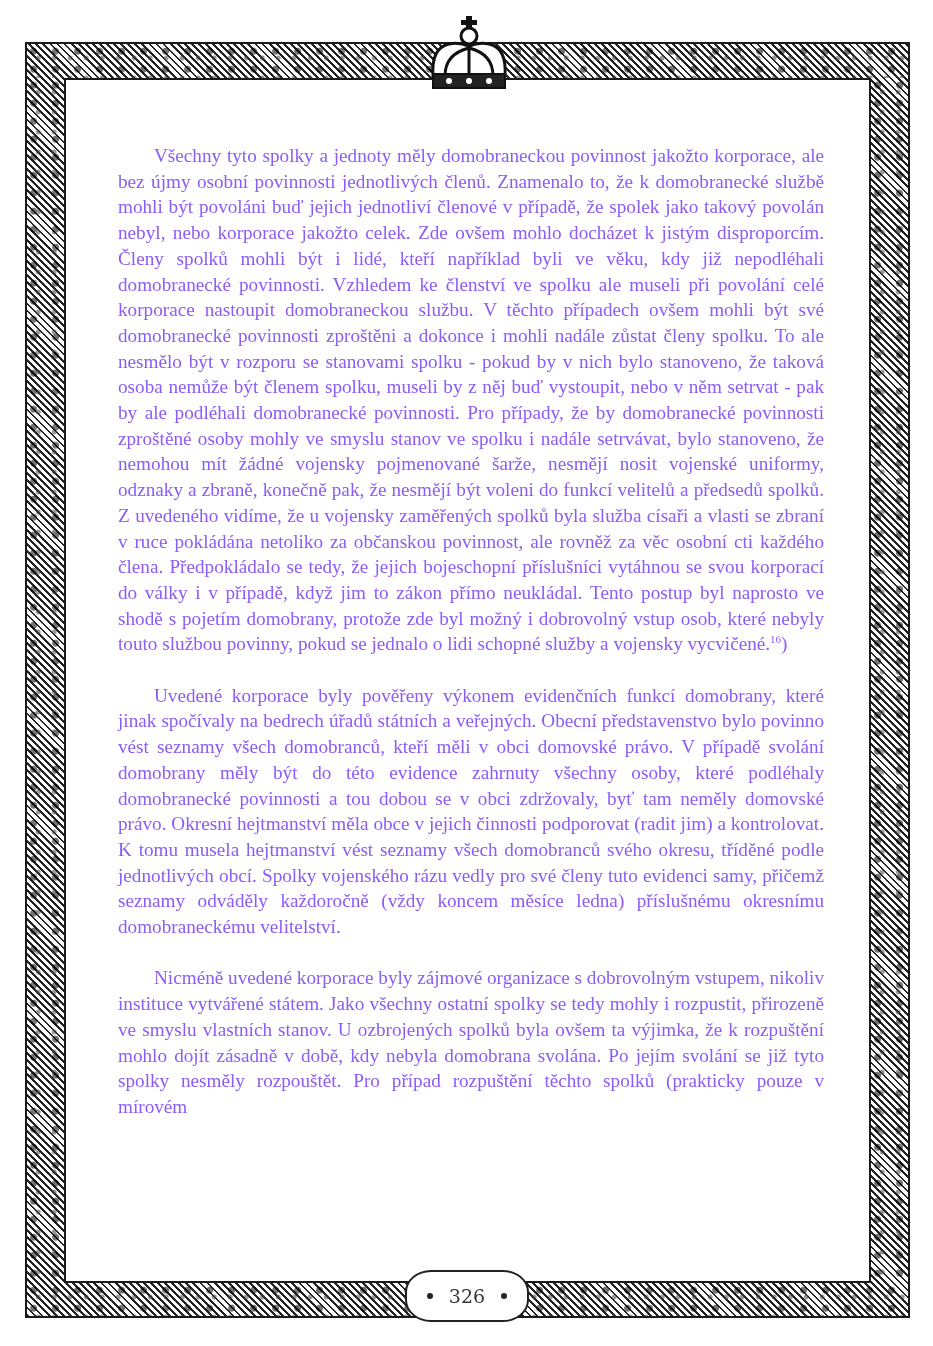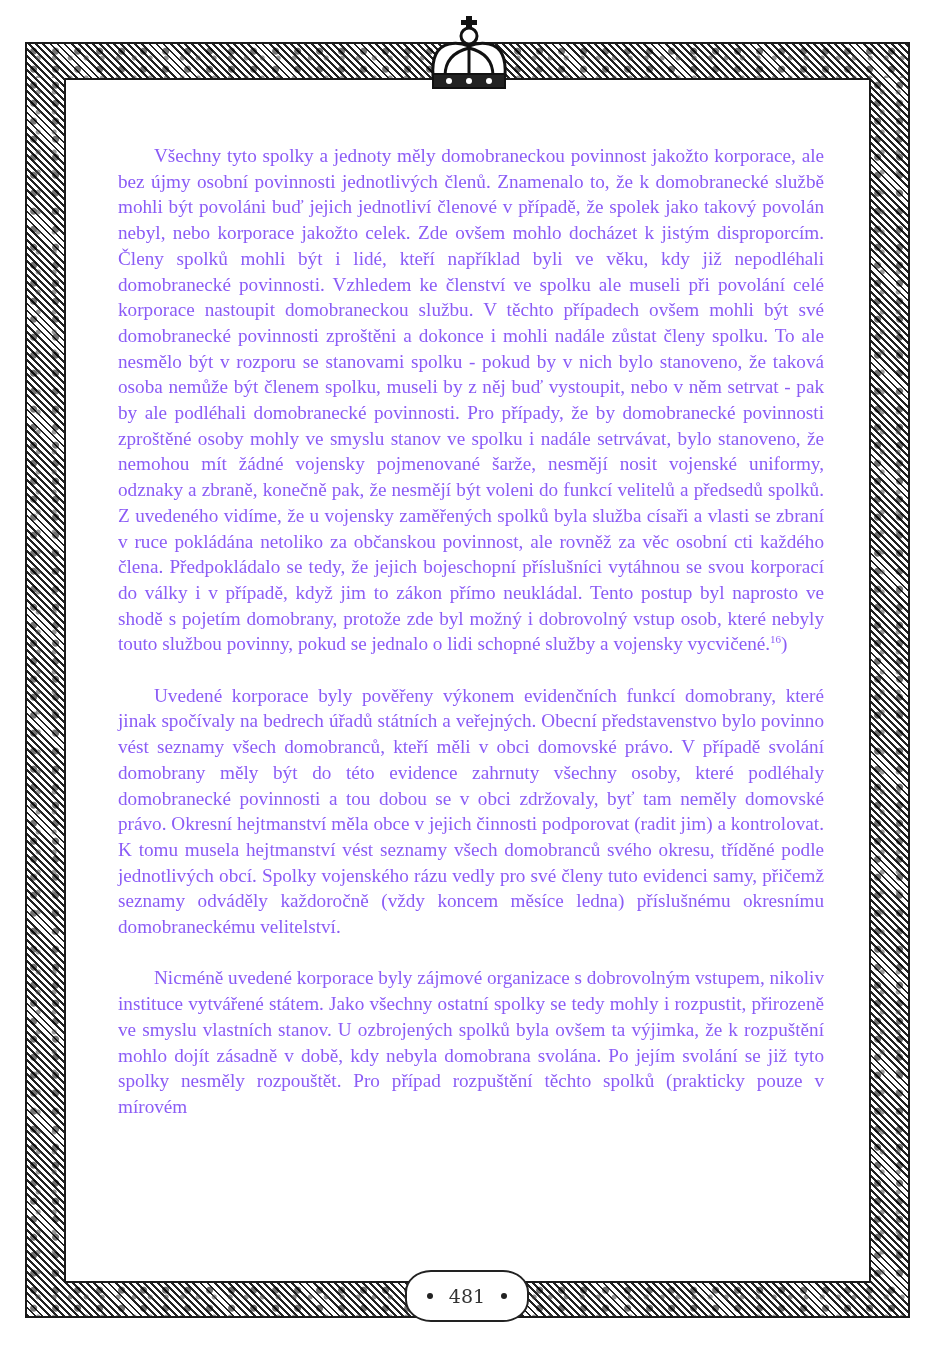--- a/index.html
+++ b/index.html
@@ -64,15 +64,15 @@
 </svg>
 
 <div class="text-column">
   <p><span>Všechny tyto spolky a jednoty měly domobraneckou povinnost jakožto korporace, ale bez újmy osobní povinnosti jednotlivých členů. Znamenalo to, že k domobranecké službě mohli být povoláni buď jejich jednotliví členo­vé v případě, že spolek jako takový povolán nebyl, nebo korporace jakožto celek. Zde ovšem mohlo docházet k jistým disproporcím. Členy spolků mohli být i lidé, kteří například byli ve věku, kdy již nepodléhali domobranecké povinnosti. Vzhledem ke členství ve spolku ale museli při povolání celé kor­porace nastoupit domobraneckou službu. V těchto případech ovšem mohli být své domobranecké povinnosti zproštěni a dokonce i mohli nadále zůstat členy spolku. To ale nesmělo být v rozporu se stanovami spolku - pokud by v nich bylo stanoveno, že taková osoba nemůže být členem spolku, museli by z něj buď vystoupit, nebo v něm setrvat - pak by ale podléhali domo­branecké povinnosti. Pro případy, že by domobranecké povinnosti zproštěné osoby mohly ve smyslu stanov ve spolku i nadále setrvávat, bylo stanoveno, že nemohou mít žádné vojensky pojmenované šarže, nesmějí nosit vojenské uniformy, odznaky a zbraně, konečně pak, že nesmějí být voleni do funkcí velitelů a předsedů spolků. Z uvedeného vidíme, že u vojensky zaměřených spolků byla služba císaři a vlasti se zbraní v ruce pokládána netoliko za ob­čanskou povinnost, ale rovněž za věc osobní cti každého člena. Předpoklá­dalo se tedy, že jejich bojeschopní příslušníci vytáhnou se svou korporací do války i v případě, když jim to zákon přímo neukládal. Tento postup byl naprosto ve shodě s pojetím domobrany, protože zde byl možný i dobrovol­ný vstup osob, které nebyly touto službou povinny, pokud se jednalo o lidi schopné služby a vojensky vycvičené.</span><sup>16</sup><span>)</span></p>
   <p>Uvedené korporace byly pověřeny výkonem evidenčních funkcí domobra­ny, které jinak spočívaly na bedrech úřadů státních a veřejných. Obecní před­stavenstvo bylo povinno vést seznamy všech domobranců, kteří měli v obci domovské právo. V případě svolání domobrany měly být do této evidence zahrnuty všechny osoby, které podléhaly domobranecké povinnosti a tou do­bou se v obci zdržovaly, byť tam neměly domovské právo. Okresní hejtman­ství měla obce v jejich činnosti podporovat (radit jim) a kontrolovat. K tomu musela hejtmanství vést seznamy všech domobranců svého okresu, tříděné podle jednotlivých obcí. Spolky vojenského rázu vedly pro své členy tuto evidenci samy, přičemž seznamy odváděly každoročně (vždy koncem měsíce ledna) příslušnému okresnímu domobraneckému velitelství.</p>
   <p>Nicméně uvedené korporace byly zájmové organizace s dobrovolným vstupem, nikoliv instituce vytvářené státem. Jako všechny ostatní spolky se tedy mohly i rozpustit, přirozeně ve smyslu vlastních stanov. U ozbrojených spolků byla ovšem ta výjimka, že k rozpuštění mohlo dojít zásadně v době, kdy nebyla domobrana svolána. Po jejím svolání se již tyto spolky nesměly rozpouštět. Pro případ rozpuštění těchto spolků (prakticky pouze v mírovém</p>
 </div>
 
 <div class="page-badge">
   <span class="badge-dot"></span>
-  <span class="page-number">481</span>
+  <span class="page-number">326</span>
   <span class="badge-dot"></span>
 </div>
 
 </body></html>

